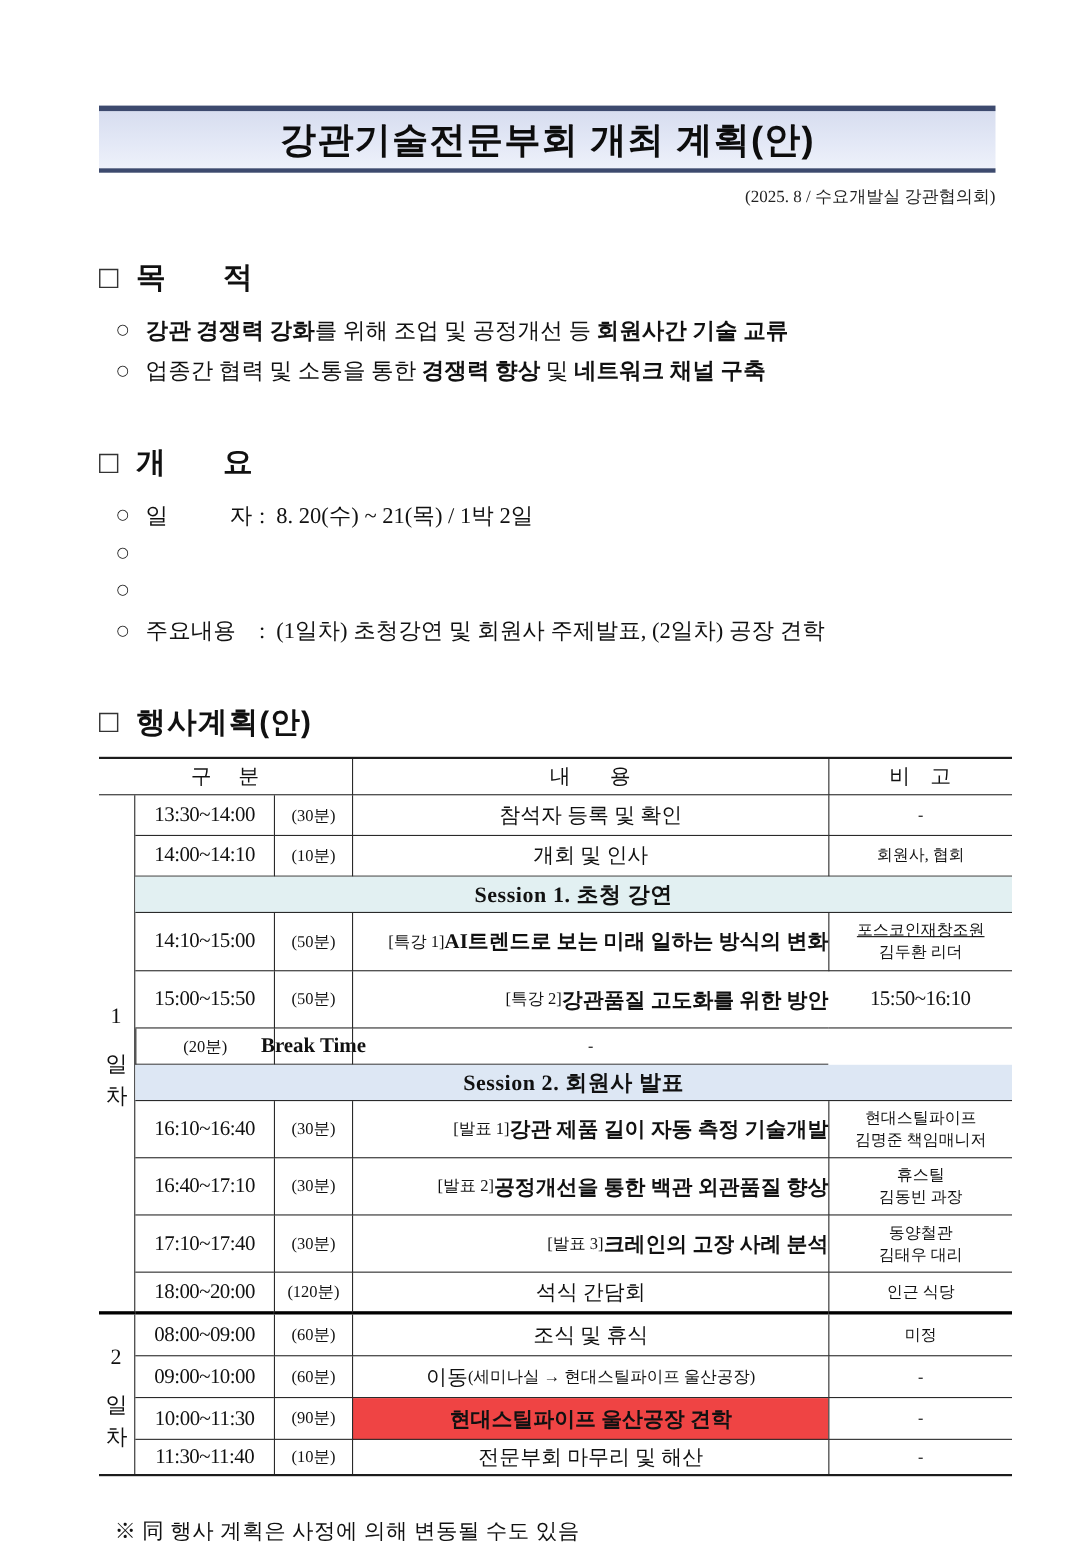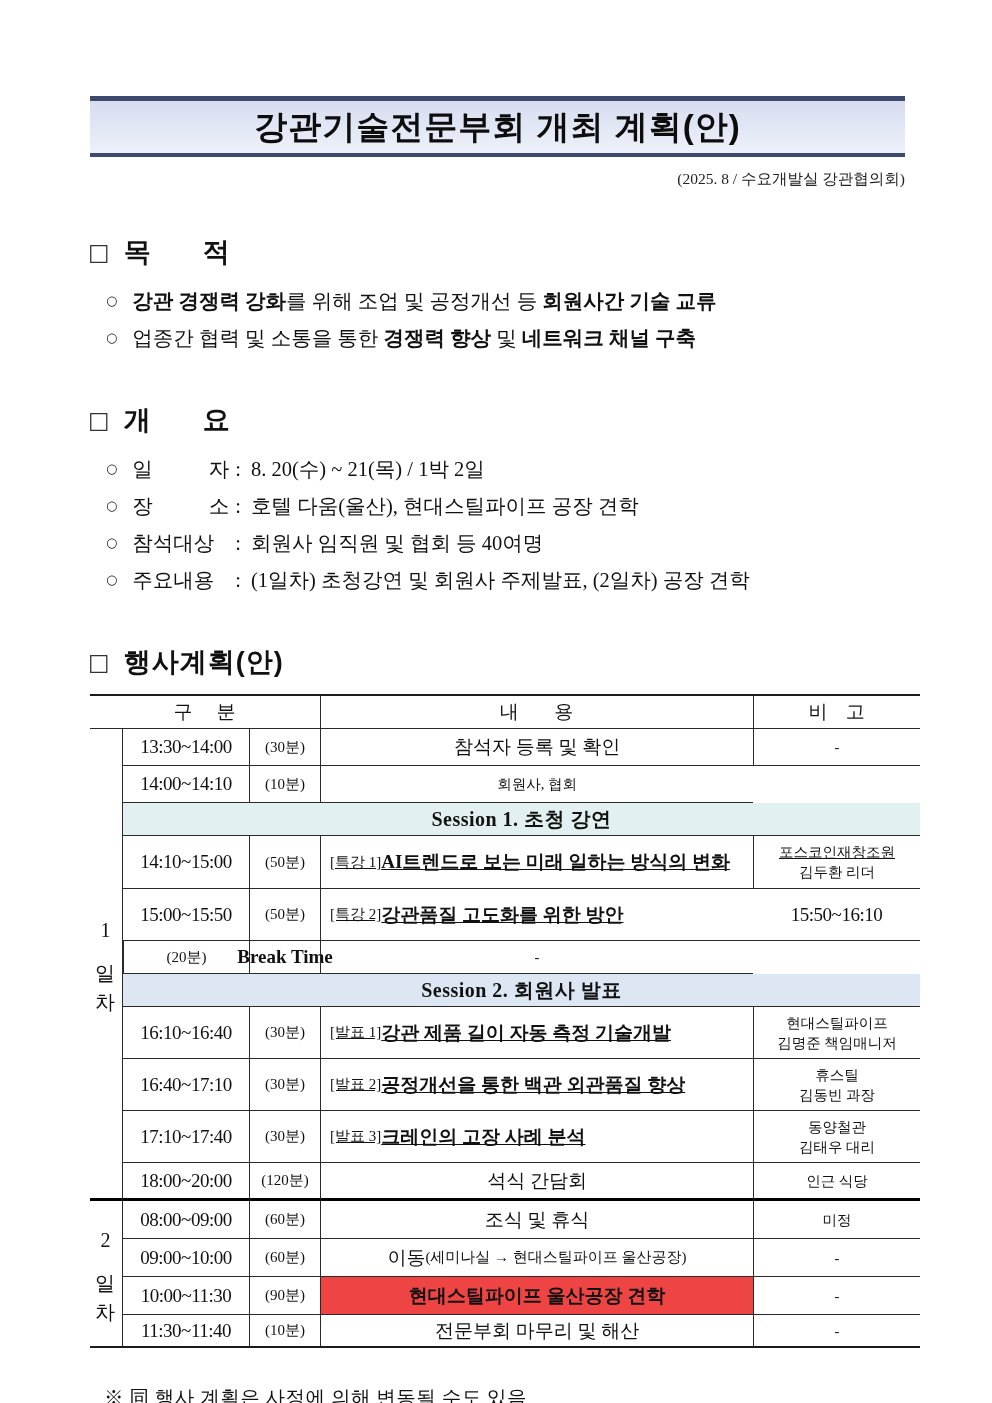--- a/index.html
+++ b/index.html
@@ -46,21 +46,21 @@
   .vl { border-left: 1px solid #2a2a2a; }
   .h1 { grid-column: 1 / 4; }
   .hc { letter-spacing: 1px; }
   .day { writing-mode: vertical-rl; text-orientation: upright; letter-spacing: 9px;
     font-size: 20px; border-bottom: none; border-right: 1px solid #2a2a2a; justify-content: center; }
   .day1 { grid-row: span 11; border-bottom: 3px solid #000; }
   .day2 { grid-row: span 4; border-bottom: none; }
   .t { font-size: 19px; letter-spacing: -0.5px; }
   .d { font-size: 15px; }
   .ct { white-space: nowrap; }
-  .left { justify-content: flex-start; padding-left: 9px; text-decoration: underline; }
+  .left { justify-content: flex-end; padding-left: 9px; }
   .rk { flex-direction: column; font-size: 14.5px; line-height: 1.38; text-align: center; }
   .rk span { display: block; }
   .band { grid-column: 2 / 6; font-weight: bold; font-size: 20px; letter-spacing: 0.5px; }
   .band1 { background: #e2f0f2; }
   .band2 { background: #dde7f4; }
   .visit { background: #ef4444; font-weight: bold; }
   .tb { border-bottom: 3px solid #000; }
   .nb { border-bottom: none; }
 
   .footnote { margin: 36px 0 0 104px; font-size: 19.5px; letter-spacing: 0.5px; }
@@ -94,25 +94,23 @@
     <span class="sec-box">□</span>
     <span class="sec-label pre">개      요</span>
   </div>
   <div class="bullets">
     <div class="bullet-line">
       <span class="bullet-dot">○</span>
       <span><span class="ov-label">일 자</span><span class="ov-colon">:</span><span>8. 20(수) ~ 21(목) / 1박 2일</span></span>
     </div>
     <div class="bullet-line">
       <span class="bullet-dot">○</span>
-      <span><span class="ov-label">장 소</span><span class="ov-colon">:</span><span>호텔 다움(울산), 현대스틸파이프 공장 견학</span></span>
-    </div>
-    <div class="bullet-line">
-      <span class="bullet-dot">○</span>
-      <span><span class="ov-label">참석대상</span><span class="ov-colon">:</span><span>회원사 임직원 및 협회 등 40여명</span></span>
+    </div>
+    <div class="bullet-line">
+      <span class="bullet-dot">○</span>
     </div>
     <div class="bullet-line">
       <span class="bullet-dot">○</span>
       <span><span class="ov-label">주요내용</span><span class="ov-colon">:</span><span>(1일차) 초청강연 및 회원사 주제발표, (2일차) 공장 견학</span></span>
     </div>
   </div>
 
   <div class="sec-head">
     <span class="sec-box">□</span>
     <span class="sec-label">행사계획(안)</span>
@@ -128,20 +126,21 @@
 
     <div class="c t">13:30~14:00</div>
     <div class="c d vl">(30분)</div>
     <div class="c ct vl">참석자 등록 및 확인</div>
     <div class="c rk vl">
         <span>-</span>
       </div>
 
     <div class="c t">14:00~14:10</div>
     <div class="c d vl">(10분)</div>
+    <div class="c ct vl">개회 및 인사</div>
     <div class="c rk vl">
         <span>회원사, 협회</span>
       </div>
 
     <div class="c band band1">Session 1. 초청 강연</div>
 
     <div class="c t">14:10~15:00</div>
     <div class="c d vl">(50분)</div>
     <div class="c ct vl left">
         <span class="sm">[특강 1] </span>

